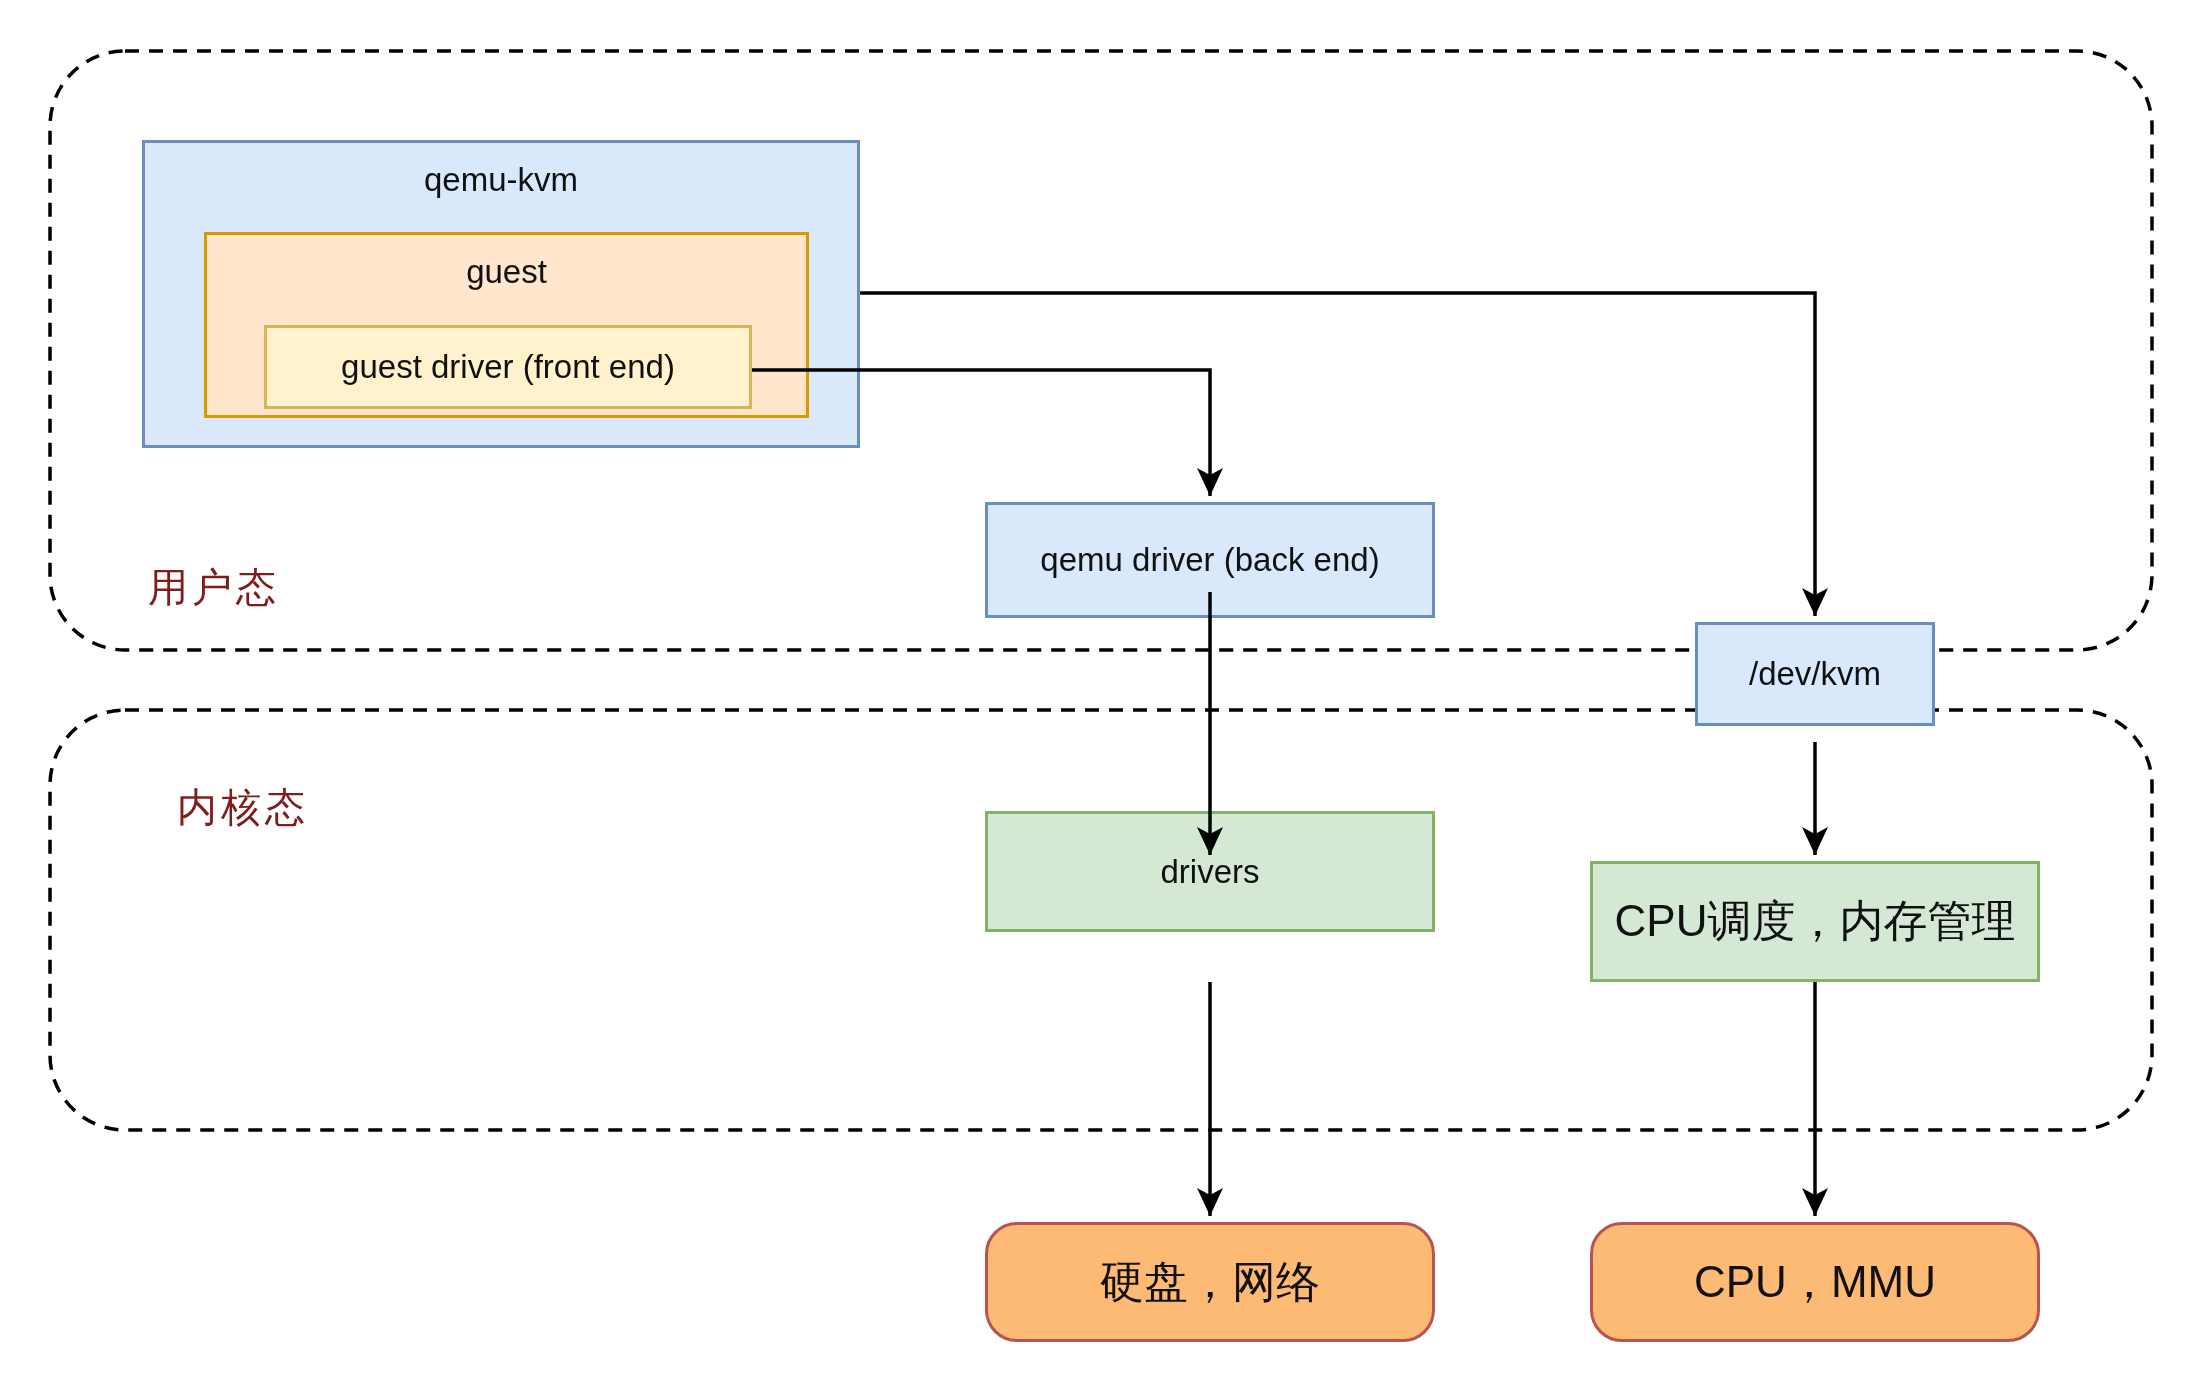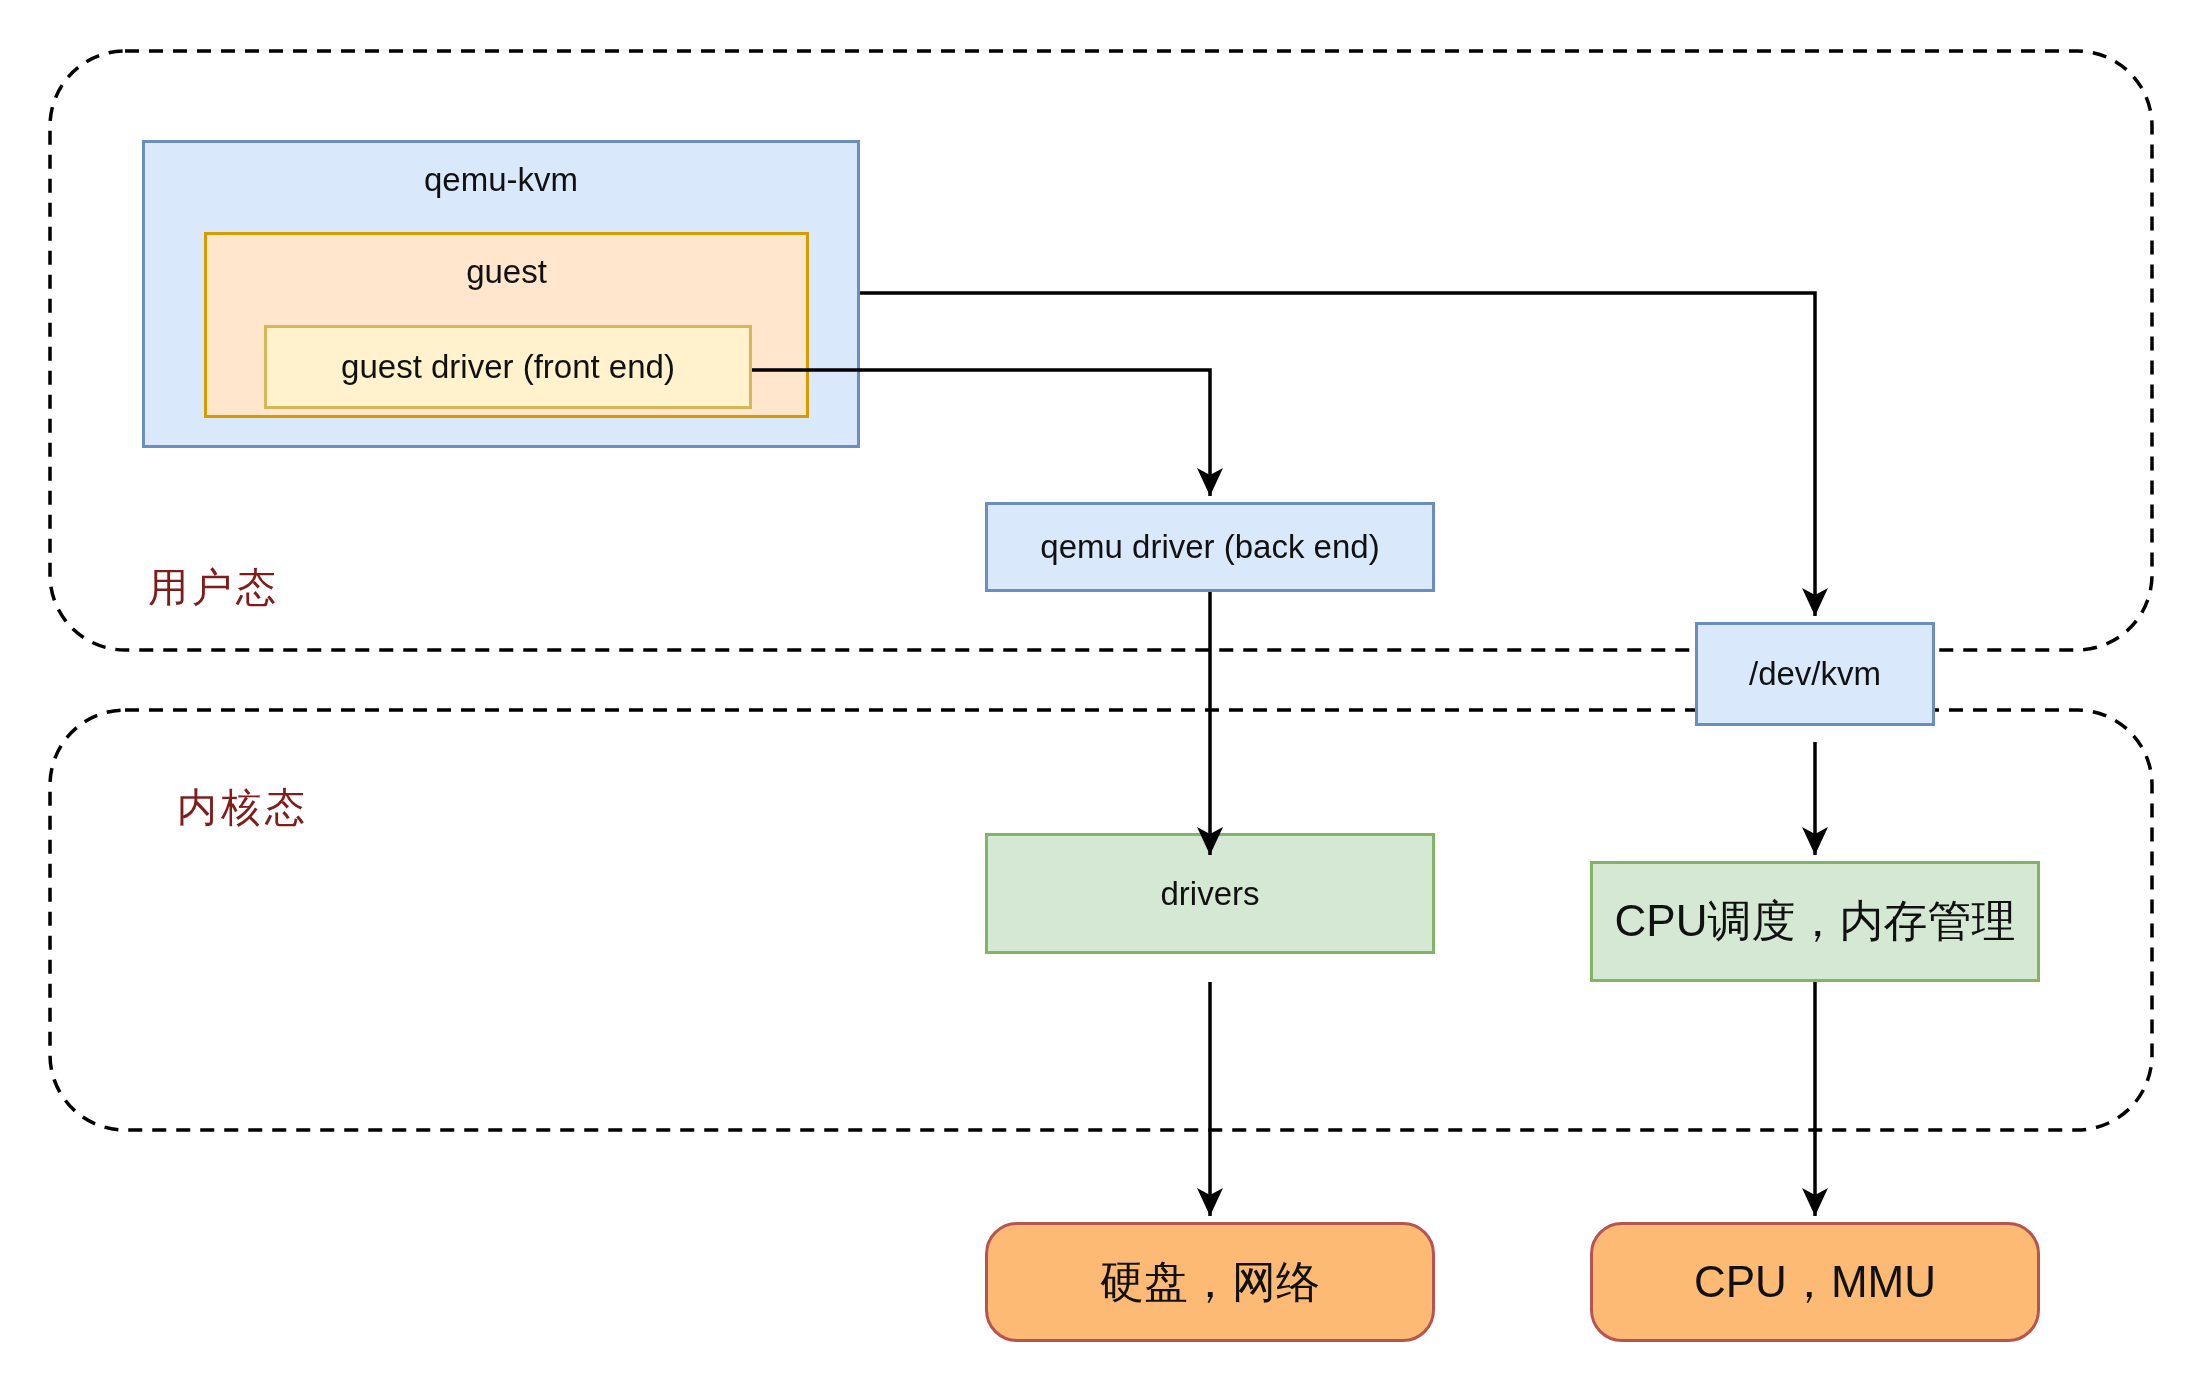--- a/index.html
+++ b/index.html
@@ -29,23 +29,23 @@
   .orange{background:#ffe6cc;border-color:#d79b00;}
   .yellow{background:#fff2cc;border-color:#d6b656;}
   .green {background:#d5e8d4;border-color:#82b366;}
   .red   {background:#fdba74;border-color:#b85450;border-radius:32px;}
 
   .cjk{font-size:44px;font-family:"Liberation Sans",serif;}
 
   #qemu-kvm    {left:142px; top:140px; width:718px; height:308px;}
   #guest       {left:204px; top:232px; width:605px; height:186px;}
   #guest-driver{left:264px; top:325px; width:488px; height:84px;}
-  #qemu-driver {left:985px; top:502px; width:450px; height:90px;}
+  #qemu-driver {left:985px; top:502px; width:450px; height:116px;}
   #dev-kvm     {left:1695px;top:622px; width:240px; height:104px;}
-  #drivers     {left:985px; top:833px; width:450px; height:121px;}
+  #drivers     {left:985px; top:811px; width:450px; height:121px;}
   #cpu-sched   {left:1590px;top:861px; width:450px; height:121px;}
   #disk-net    {left:985px; top:1222px;width:450px; height:120px;}
   #cpu-mmu     {left:1590px;top:1222px;width:450px; height:120px;}
 
   .region-label{
     position:absolute;
     font-size:40px;
     color:#7f1d1d;
     font-family:"Liberation Serif","DejaVu Serif",serif;
     letter-spacing:4px;

